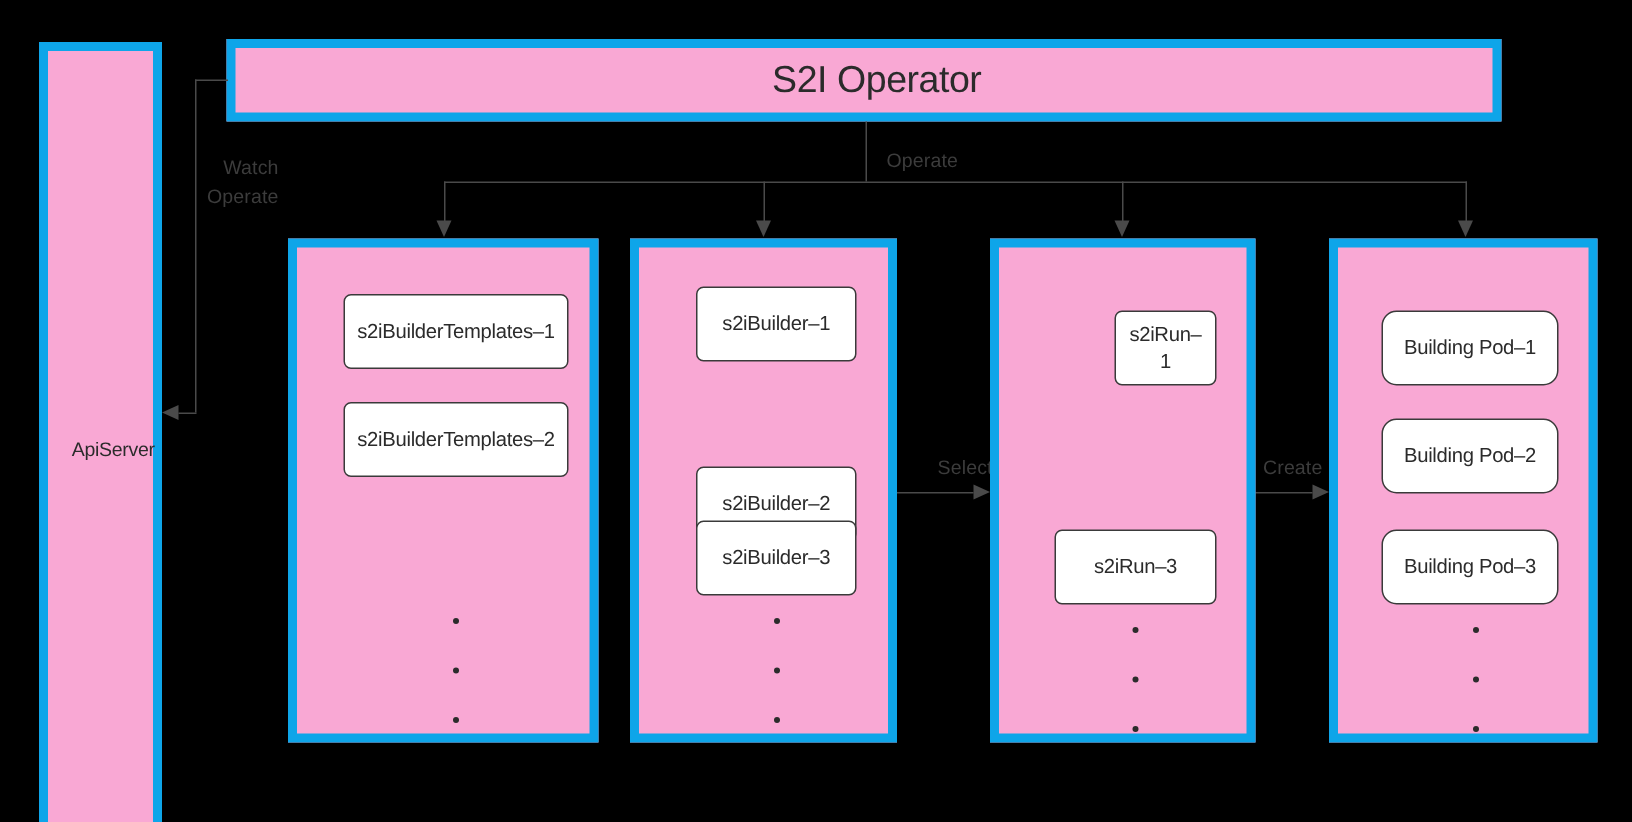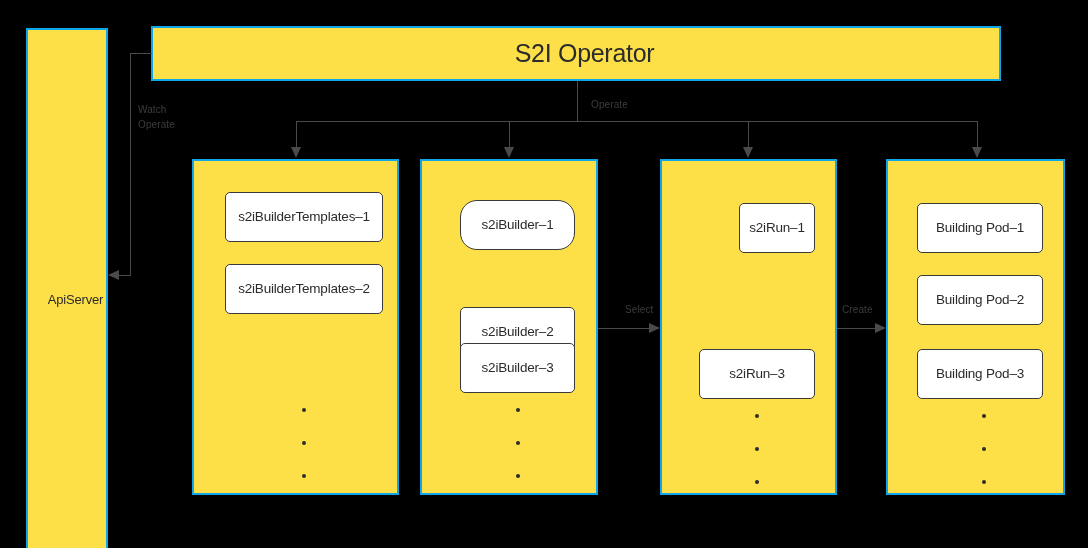--- a/index.html
+++ b/index.html
@@ -14,22 +14,22 @@
   #canvas {
     position: relative;
     width: 1088px;
     height: 548px;
     background: #000000;
     overflow: hidden;
   }
   
   .panel {
     position: absolute;
-    background: #fde047;
-    border: 2px solid #0ea5e9;
+    background: #f9a8d4;
+    border: 6px solid #0ea5e9;
     box-sizing: border-box;
     padding-left: 17px;
   }
   
   #apiserver {
     left: 26px;
     top: 28px;
     width: 82px;
     height: 542px;
     display: flex;
@@ -86,27 +86,27 @@
     text-align: center;
     color: #2b2b2b;
     font-size: 13.5px;
     line-height: 1.35;
     letter-spacing: -0.2px;
     padding: 2px 6px;
   }
   #col-0 .item { left: 14px;  right: 14px; height: 50px; }
   #col-1 .item { left: 21px;  right: 21px; height: 50px; }
   #col-2 .item { left: 20px;  right: 20px; height: 50px; }
-  #col-3 .item { left: 12px;  right: 20px; height: 50px; }
+  #col-3 .item { left: 12px;  right: 20px; height: 50px; border-radius: 10px; }
 
   #col-0 .item.i0 { top: 14px; }
   #col-0 .item.i1 { top: 86px; }
   #col-0 .item.i2 { top: 164px; }
 
-  #col-1 .item.i0 { top: 22px; border-radius: 17px; }
+  #col-1 .item.i0 { top: 9px; }
   #col-1 .item.i1 { top: 91px; margin-top: 38px; }
   #col-1 .item.i2 { top: 165px; }
 
   #col-2 .item.i0 { top: 25px; margin-left: 40px; }
   #col-2 .item.i1 { top: 97px; }
   #col-2 .item.i2 { top: 171px; }
 
   #col-3 .item.i0 { top: 25px; }
   #col-3 .item.i1 { top: 97px; }
   #col-3 .item.i2 { top: 171px; }
@@ -165,24 +165,25 @@
     width: 0;
     height: 0;
     border-top: 5px solid transparent;
     border-bottom: 5px solid transparent;
     border-left: 11px solid #4a4a4a;
   }
   
   .edge-label {
     position: absolute;
     color: #3c3c3c;
-    font-size: 10px;
+    font-size: 13px;
     letter-spacing: 0.1px;
     white-space: pre;
     line-height: 1.45;
+    text-align: right;
   }
 </style>
 </head>
 <body>
 
 <div id="canvas">
 
   <div class="panel" id="apiserver">
     <span class="label">ApiServer</span>
   </div>

